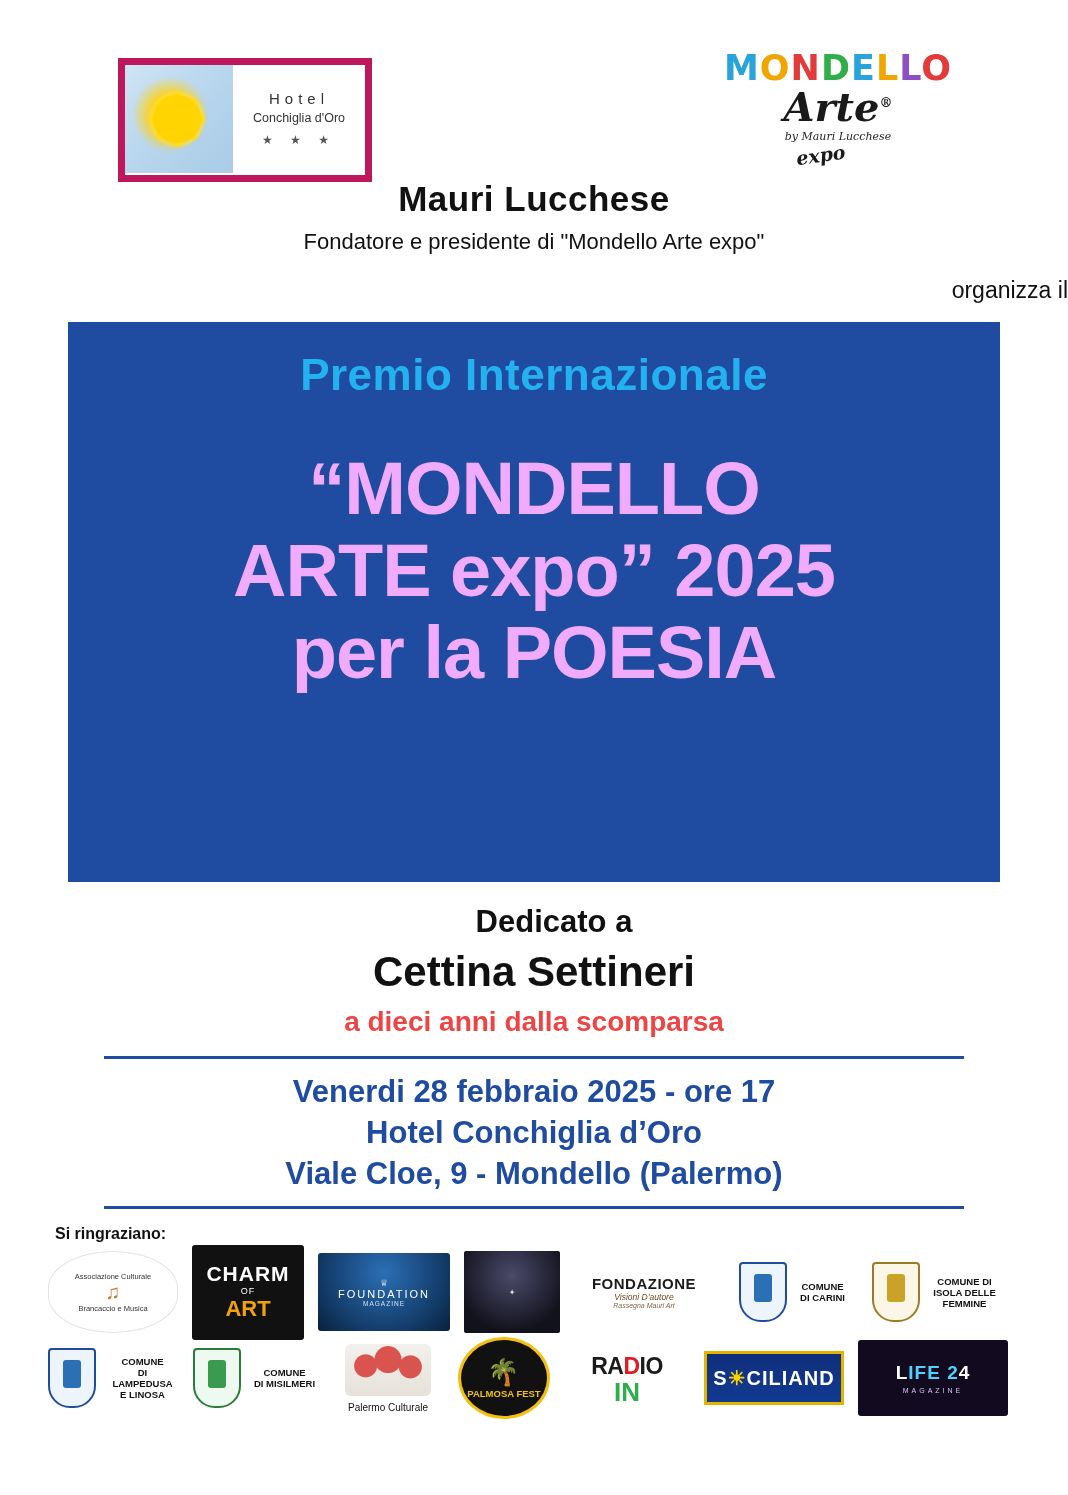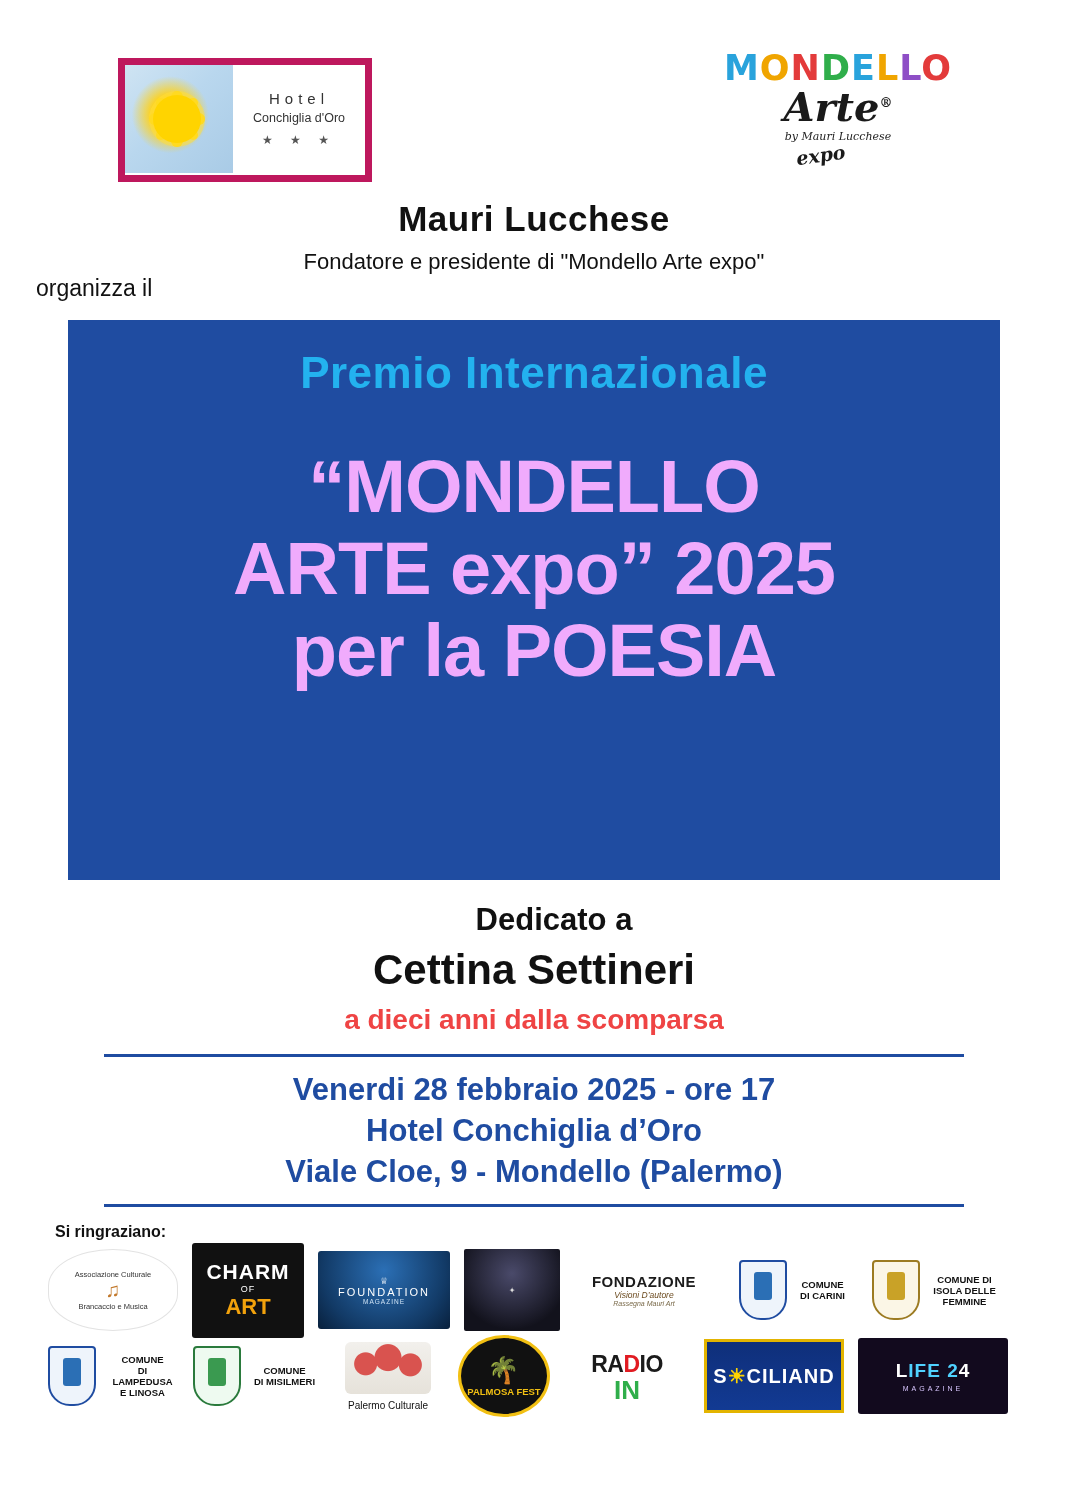--- a/index.html
+++ b/index.html
@@ -141,34 +141,34 @@
     color: #222;
     margin-top: 2px;
   }
 
   
   .organizer-name {
     text-align: center;
     font-size: 35px;
     font-weight: bold;
     color: #111;
-    margin-top: 24px;
+    margin-top: 4px;
     letter-spacing: 0.5px;
   }
   .organizer-role {
     text-align: center;
     font-size: 22px;
     color: #111;
     margin-top: 10px;
   }
   .organizza {
-    text-align: left;
+    text-align: right;
     font-size: 23px;
     color: #111;
-    padding-left: 36px;
+    margin-top: 22px;
   }
 
   
   .blue-block {
     margin: 18px 68px 0 68px;
     background: #1f4ca1;
     height: 560px;
     display: flex;
     flex-direction: column;
     align-items: center;
@@ -324,21 +324,21 @@
     border: 3px solid #f2c013; color: #f2c013; flex-direction: column; font-size: 8px;
   }
   .sp-radio {
     width: 126px; height: 62px; background:#fff; flex-direction: column;
   }
   .sp-radio .r1 { font-size: 23px; font-weight: bold; color:#1b1b1b; letter-spacing:-0.5px; }
   .sp-radio .r1 i { color:#e11b22; font-style: normal; }
   .sp-radio .r2 { font-size: 26px; font-weight: bold; color:#2fae4a; line-height: 24px; }
 
   .sp-siciliand {
-    width: 140px; height: 74px;
+    width: 140px; height: 54px;
     background: linear-gradient(180deg,#0f2f7a 0%, #123a93 100%);
     color:#fff; border: 3px solid #e3b400; flex-direction: column;
   }
   .sp-siciliand .s1 { font-size: 20px; font-weight: bold; letter-spacing: 1px; }
   .sp-siciliand .s1 .sun { color:#ffd400; }
 
   .sp-life {
     width: 150px; height: 76px; background:#120a1e; color:#fff; position: relative;
     border-radius: 3px; flex-direction: column; justify-content: center;
   }

